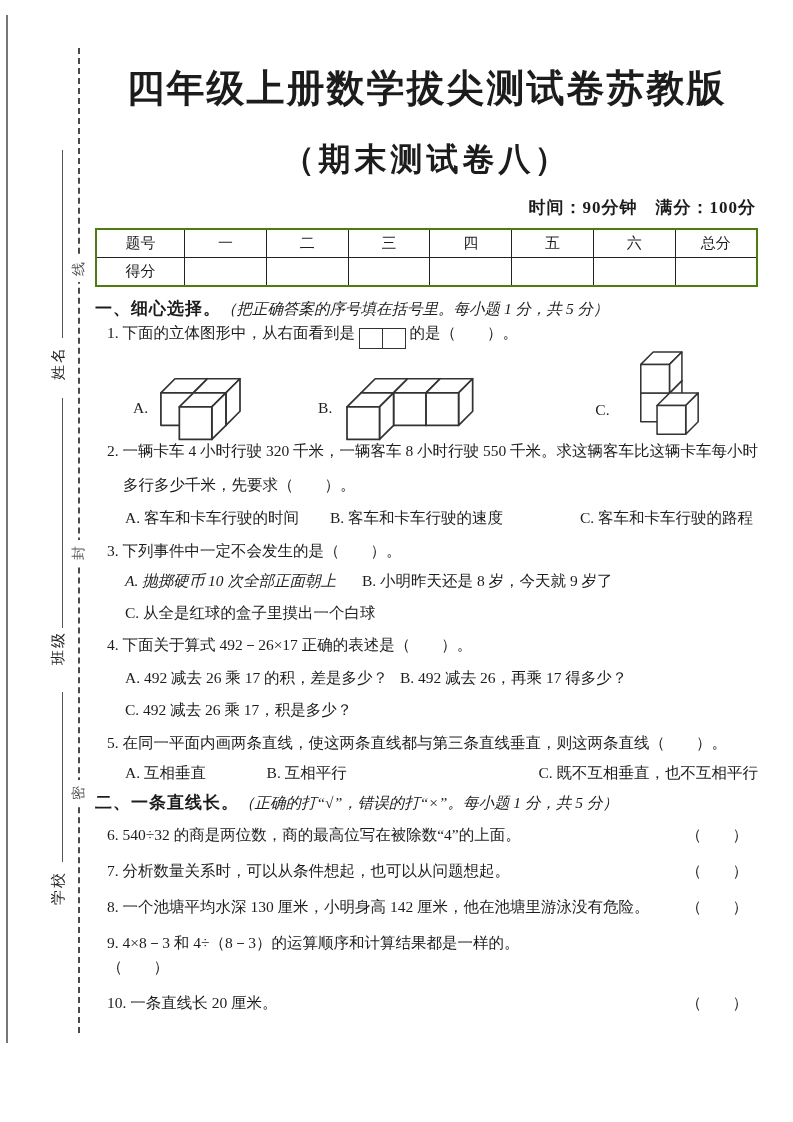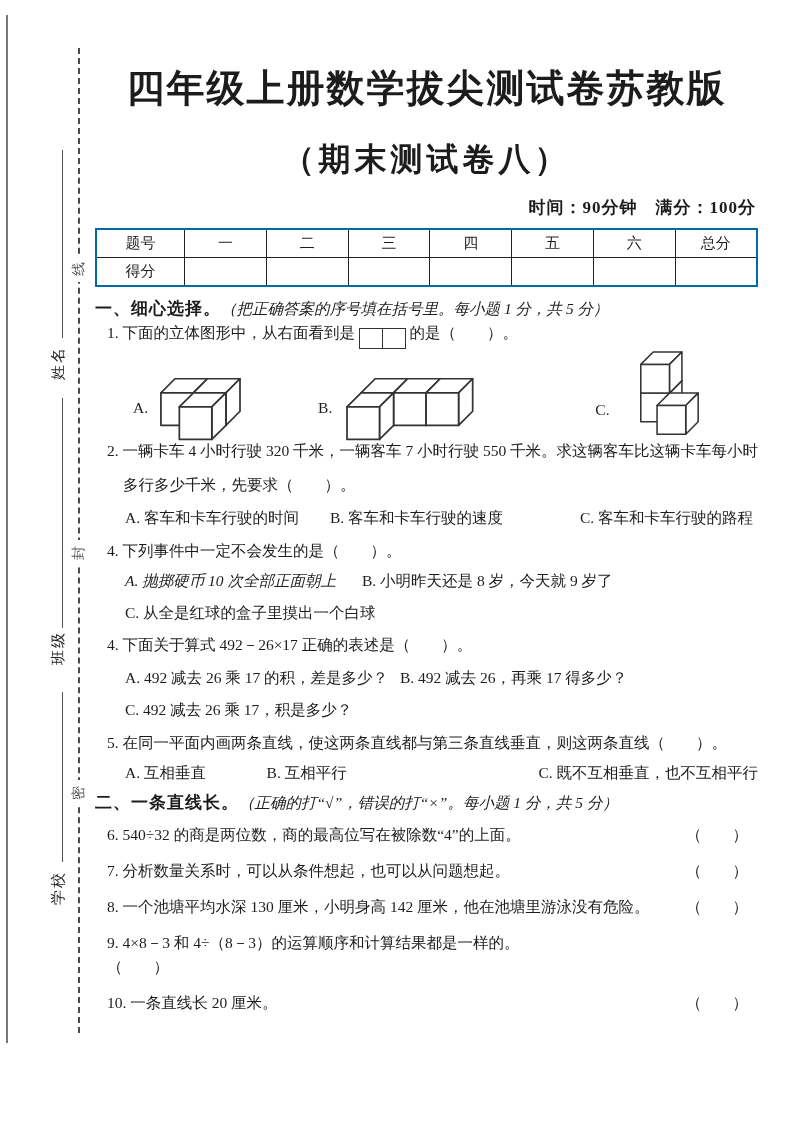--- a/index.html
+++ b/index.html
@@ -26,21 +26,21 @@
     transform:rotate(-90deg);transform-origin:center center;white-space:nowrap;
   }
   
   .main{position:absolute;left:95px;top:0;width:663px;}
   .title{padding-top:64px;text-align:center;font-size:38px;line-height:48px;font-weight:bold;letter-spacing:2px;}
   .subtitle{margin-top:26px;text-align:center;font-size:32px;line-height:42px;font-weight:bold;letter-spacing:4px;}
   .meta{margin-top:16px;text-align:right;font-size:17px;line-height:24px;font-weight:bold;padding-right:2px;letter-spacing:1px;}
   
   table.score{margin-top:8px;width:663px;border-collapse:collapse;table-layout:fixed;}
   table.score td{border:1px solid #222;height:27px;text-align:center;font-size:15px;padding:0;}
-  table.score{border:2px solid #0369a1;}
+  table.score{border:2px solid #4d7c0f;}
   
   .sec-head{margin-top:10px;font-size:17px;line-height:24px;}
   .sec-head b{font-weight:bold;letter-spacing:1px;}
   .sec-head i{font-style:italic;font-size:15.5px;}
   .qline{font-size:15.5px;line-height:24px;padding-left:12px;white-space:nowrap;}
   .qcont{padding-left:28px;}
   .optrow{display:flex;font-size:15.5px;line-height:24px;padding-left:30px;white-space:nowrap;}
   .judge{display:flex;justify-content:space-between;padding-right:10px;}
   
   .figures{margin-top:2px;height:88px;display:flex;align-items:flex-start;padding-left:38px;}
@@ -151,29 +151,29 @@
           <polygon points="28,14 41,1 71,1 58,14"></polygon>
             <polygon points="58,14 71,1 71,31 58,44"></polygon>
             <rect x="28" y="14" width="30" height="30"></rect>
           <polygon points="45,57 58,44 88,44 75,57"></polygon>
             <polygon points="75,57 88,44 88,74 75,87"></polygon>
             <rect x="45" y="57" width="30" height="30"></rect>
         </svg>
       </div>
     </div>
 
-    <div class="qline">2. 一辆卡车 4 小时行驶 320 千米，一辆客车 7 小时行驶 550 千米。求这辆客车比这辆卡车每小时</div>
+    <div class="qline">2. 一辆卡车 4 小时行驶 320 千米，一辆客车 8 小时行驶 550 千米。求这辆客车比这辆卡车每小时</div>
     <div class="qline qcont" style="margin-top:10px;">多行多少千米，先要求（　　）。</div>
     <div class="optrow" style="margin-top:9px;">
       <span style="width:205px;">A. 客车和卡车行驶的时间</span>
       <span style="width:250px;">B. 客车和卡车行驶的速度</span>
       <span>C. 客车和卡车行驶的路程</span>
     </div>
 
-    <div class="qline" style="margin-top:9px;">4. 下列事件中一定不会发生的是（　　）。</div>
+    <div class="qline" style="margin-top:9px;">3. 下列事件中一定不会发生的是（　　）。</div>
     <div class="optrow" style="margin-top:6px;">
       <span style="width:237px;font-style:italic;">A. 抛掷硬币 10 次全部正面朝上</span>
       <span>B. 小明昨天还是 8 岁，今天就 9 岁了</span>
     </div>
     <div class="optrow" style="margin-top:8px;">
       <span>C. 从全是红球的盒子里摸出一个白球</span>
     </div>
 
     <div class="qline" style="margin-top:8px;">4. 下面关于算式 492－26×17 正确的表述是（　　）。</div>
     <div class="optrow" style="margin-top:9px;">

